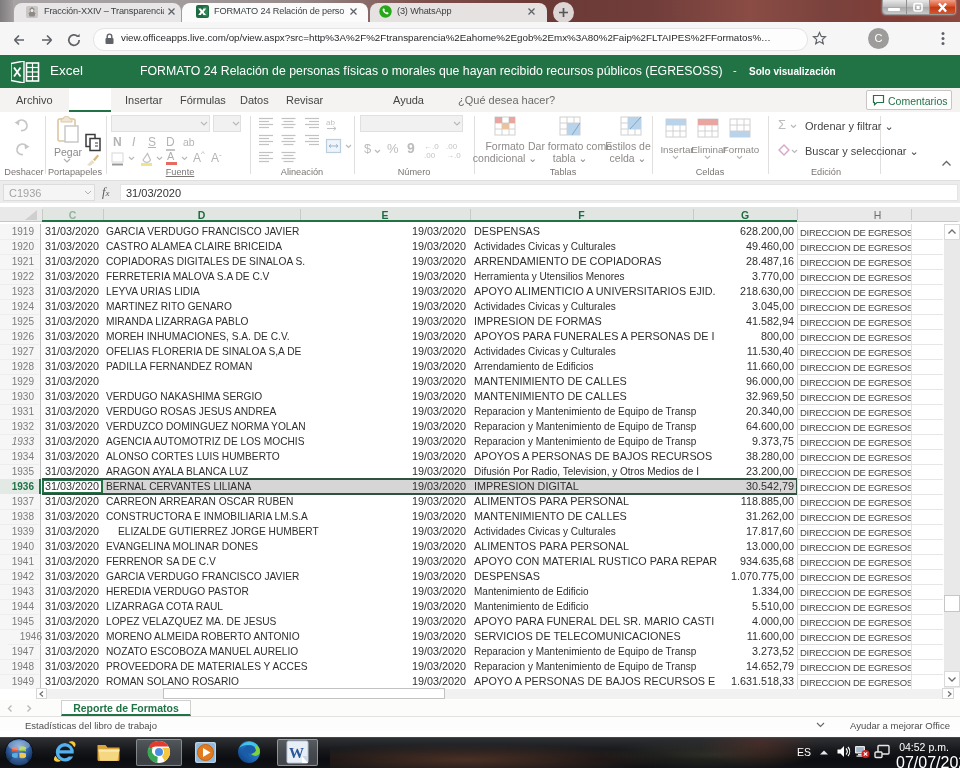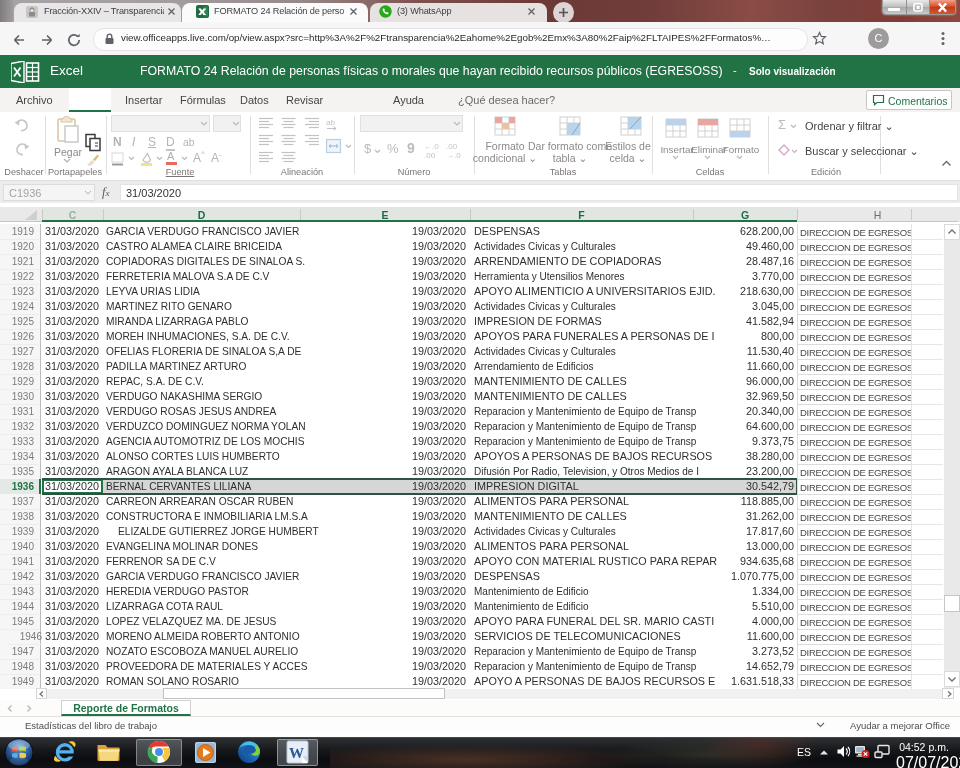--- a/index.html
+++ b/index.html
@@ -449,30 +449,29 @@
 <div class="cell cd" style="left:43px;top:344px;width:56px;text-align:right;">31/03/2020</div>
 <div class="cell" style="left:106px;top:344px;width:364px;">OFELIAS FLORERIA DE SINALOA S,A DE</div>
 <div class="cell cd" style="left:300px;top:344px;width:166px;text-align:right;">19/03/2020</div>
 <div class="cell cfL" style="left:474px;top:344px;width:264px;">Actividades Civicas y Culturales</div>
 <div class="cell cd" style="left:693px;top:344px;width:101px;text-align:right;">11.530,40</div>
 <div class="cell chh" style="left:800px;top:345px;width:111px;">DIRECCION DE EGRESOS</div>
 <div class="abs" style="left:797px;top:359px;width:114px;height:1px;background:#dcdcdc;"></div>
 <div class="abs" style="left:911px;top:359px;width:32px;height:1px;background:#e6e6e6;"></div>
 <div class="rnum" style="left:0;top:359px;width:34px;border-bottom:1px solid #ededed;padding-right:5px;">1928</div>
 <div class="cell cd" style="left:43px;top:359px;width:56px;text-align:right;">31/03/2020</div>
-<div class="cell" style="left:106px;top:359px;width:364px;">PADILLA MARTINEZ ARTURO</div>
+<div class="cell" style="left:106px;top:359px;width:364px;">PADILLA FERNANDEZ ROMAN</div>
 <div class="cell cd" style="left:300px;top:359px;width:166px;text-align:right;">19/03/2020</div>
 <div class="cell cfL" style="left:474px;top:359px;width:264px;">Arrendamiento de Edificios</div>
 <div class="cell cd" style="left:693px;top:359px;width:101px;text-align:right;">11.660,00</div>
 <div class="cell chh" style="left:800px;top:360px;width:111px;">DIRECCION DE EGRESOS</div>
 <div class="abs" style="left:797px;top:374px;width:114px;height:1px;background:#dcdcdc;"></div>
 <div class="abs" style="left:911px;top:374px;width:32px;height:1px;background:#e6e6e6;"></div>
 <div class="rnum" style="left:0;top:374px;width:34px;border-bottom:1px solid #ededed;padding-right:5px;">1929</div>
 <div class="cell cd" style="left:43px;top:374px;width:56px;text-align:right;">31/03/2020</div>
-<div class="cell" style="left:106px;top:374px;width:364px;">REPAC, S.A. DE C.V.</div>
 <div class="cell cd" style="left:300px;top:374px;width:166px;text-align:right;">19/03/2020</div>
 <div class="cell cfU" style="left:474px;top:374px;width:264px;">MANTENIMIENTO DE CALLES</div>
 <div class="cell cd" style="left:693px;top:374px;width:101px;text-align:right;">96.000,00</div>
 <div class="cell chh" style="left:800px;top:375px;width:111px;">DIRECCION DE EGRESOS</div>
 <div class="abs" style="left:797px;top:389px;width:114px;height:1px;background:#dcdcdc;"></div>
 <div class="abs" style="left:911px;top:389px;width:32px;height:1px;background:#e6e6e6;"></div>
 <div class="rnum" style="left:0;top:389px;width:34px;border-bottom:1px solid #ededed;padding-right:5px;">1930</div>
 <div class="cell cd" style="left:43px;top:389px;width:56px;text-align:right;">31/03/2020</div>
 <div class="cell" style="left:106px;top:389px;width:364px;">VERDUGO NAKASHIMA SERGIO</div>
 <div class="cell cd" style="left:300px;top:389px;width:166px;text-align:right;">19/03/2020</div>
@@ -492,21 +491,21 @@
 <div class="abs" style="left:911px;top:419px;width:32px;height:1px;background:#e6e6e6;"></div>
 <div class="rnum" style="left:0;top:419px;width:34px;border-bottom:1px solid #ededed;padding-right:5px;">1932</div>
 <div class="cell cd" style="left:43px;top:419px;width:56px;text-align:right;">31/03/2020</div>
 <div class="cell" style="left:106px;top:419px;width:364px;">VERDUZCO DOMINGUEZ NORMA YOLAN</div>
 <div class="cell cd" style="left:300px;top:419px;width:166px;text-align:right;">19/03/2020</div>
 <div class="cell cfL" style="left:474px;top:419px;width:264px;">Reparacion y Mantenimiento de Equipo de Transp</div>
 <div class="cell cd" style="left:693px;top:419px;width:101px;text-align:right;">64.600,00</div>
 <div class="cell chh" style="left:800px;top:420px;width:111px;">DIRECCION DE EGRESOS</div>
 <div class="abs" style="left:797px;top:434px;width:114px;height:1px;background:#dcdcdc;"></div>
 <div class="abs" style="left:911px;top:434px;width:32px;height:1px;background:#e6e6e6;"></div>
-<div class="rnum" style="left:0;top:434px;width:34px;border-bottom:1px solid #ededed;padding-right:3px;">1933</div>
+<div class="rnum" style="left:0;top:434px;width:34px;border-bottom:1px solid #ededed;padding-right:3px;font-style:italic;">1933</div>
 <div class="cell cd" style="left:43px;top:434px;width:56px;text-align:right;">31/03/2020</div>
 <div class="cell" style="left:106px;top:434px;width:364px;">AGENCIA AUTOMOTRIZ DE LOS MOCHIS</div>
 <div class="cell cd" style="left:300px;top:434px;width:166px;text-align:right;">19/03/2020</div>
 <div class="cell cfL" style="left:474px;top:434px;width:264px;">Reparacion y Mantenimiento de Equipo de Transp</div>
 <div class="cell cd" style="left:693px;top:434px;width:101px;text-align:right;">9.373,75</div>
 <div class="cell chh" style="left:800px;top:435px;width:111px;">DIRECCION DE EGRESOS</div>
 <div class="abs" style="left:797px;top:449px;width:114px;height:1px;background:#dcdcdc;"></div>
 <div class="abs" style="left:911px;top:449px;width:32px;height:1px;background:#e6e6e6;"></div>
 <div class="rnum" style="left:0;top:449px;width:34px;border-bottom:1px solid #ededed;padding-right:5px;">1934</div>
 <div class="cell cd" style="left:43px;top:449px;width:56px;text-align:right;">31/03/2020</div>

